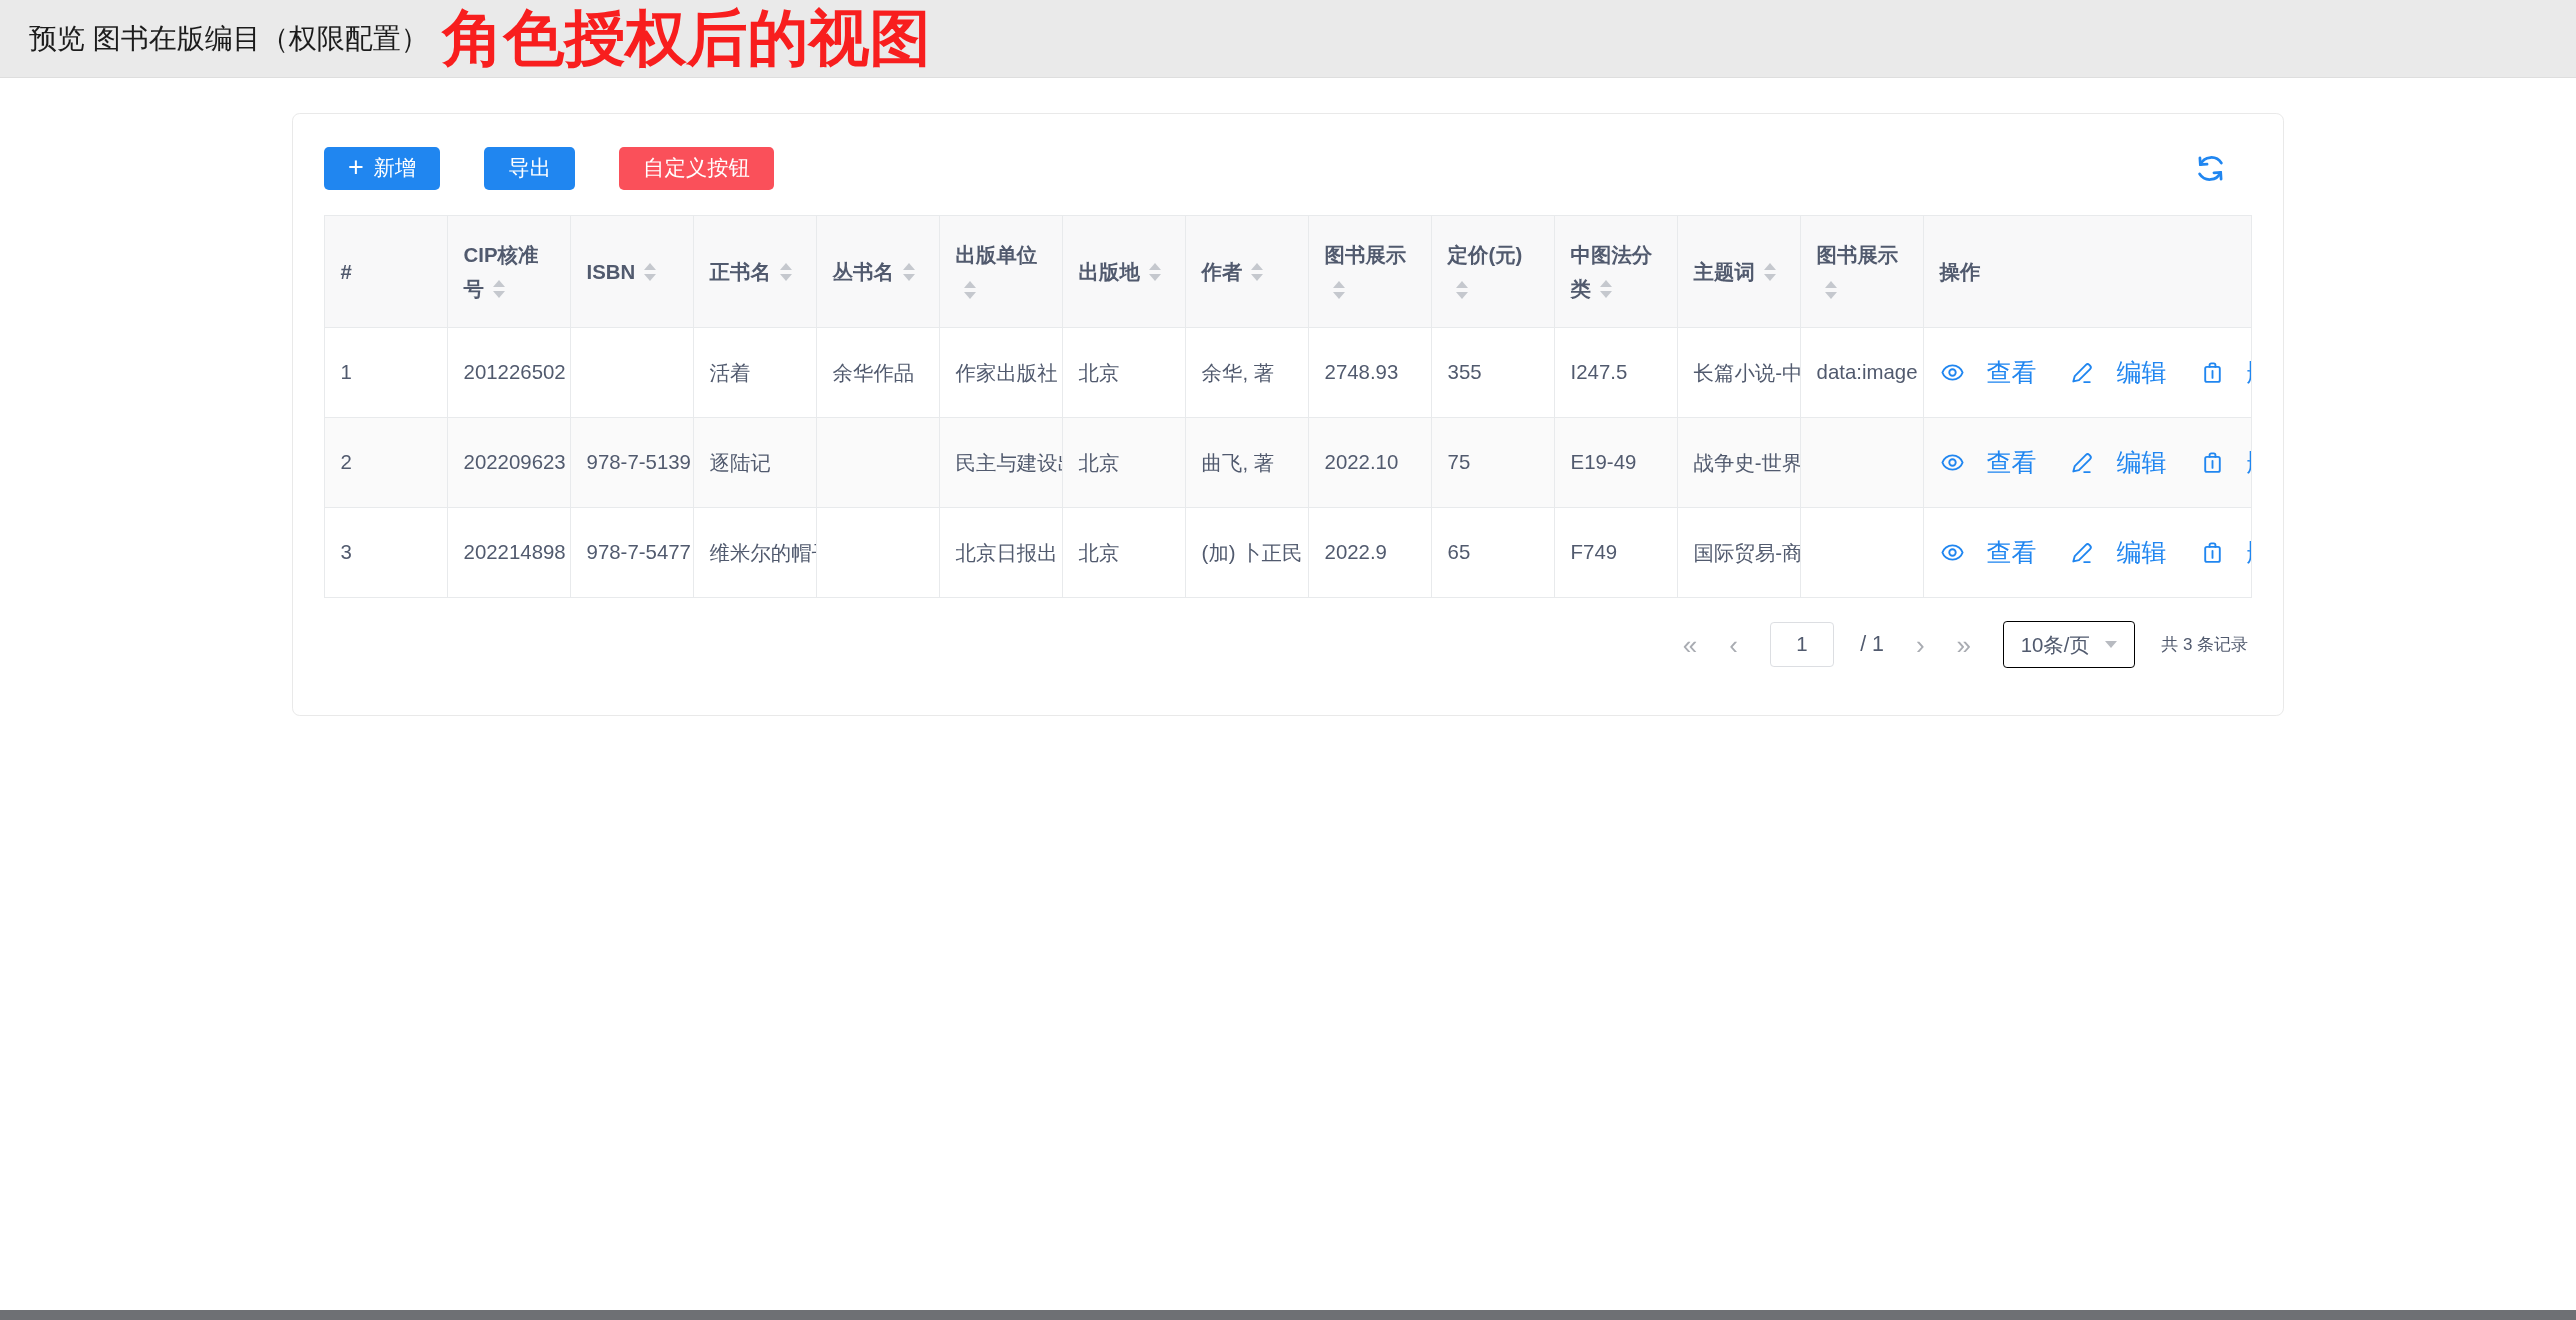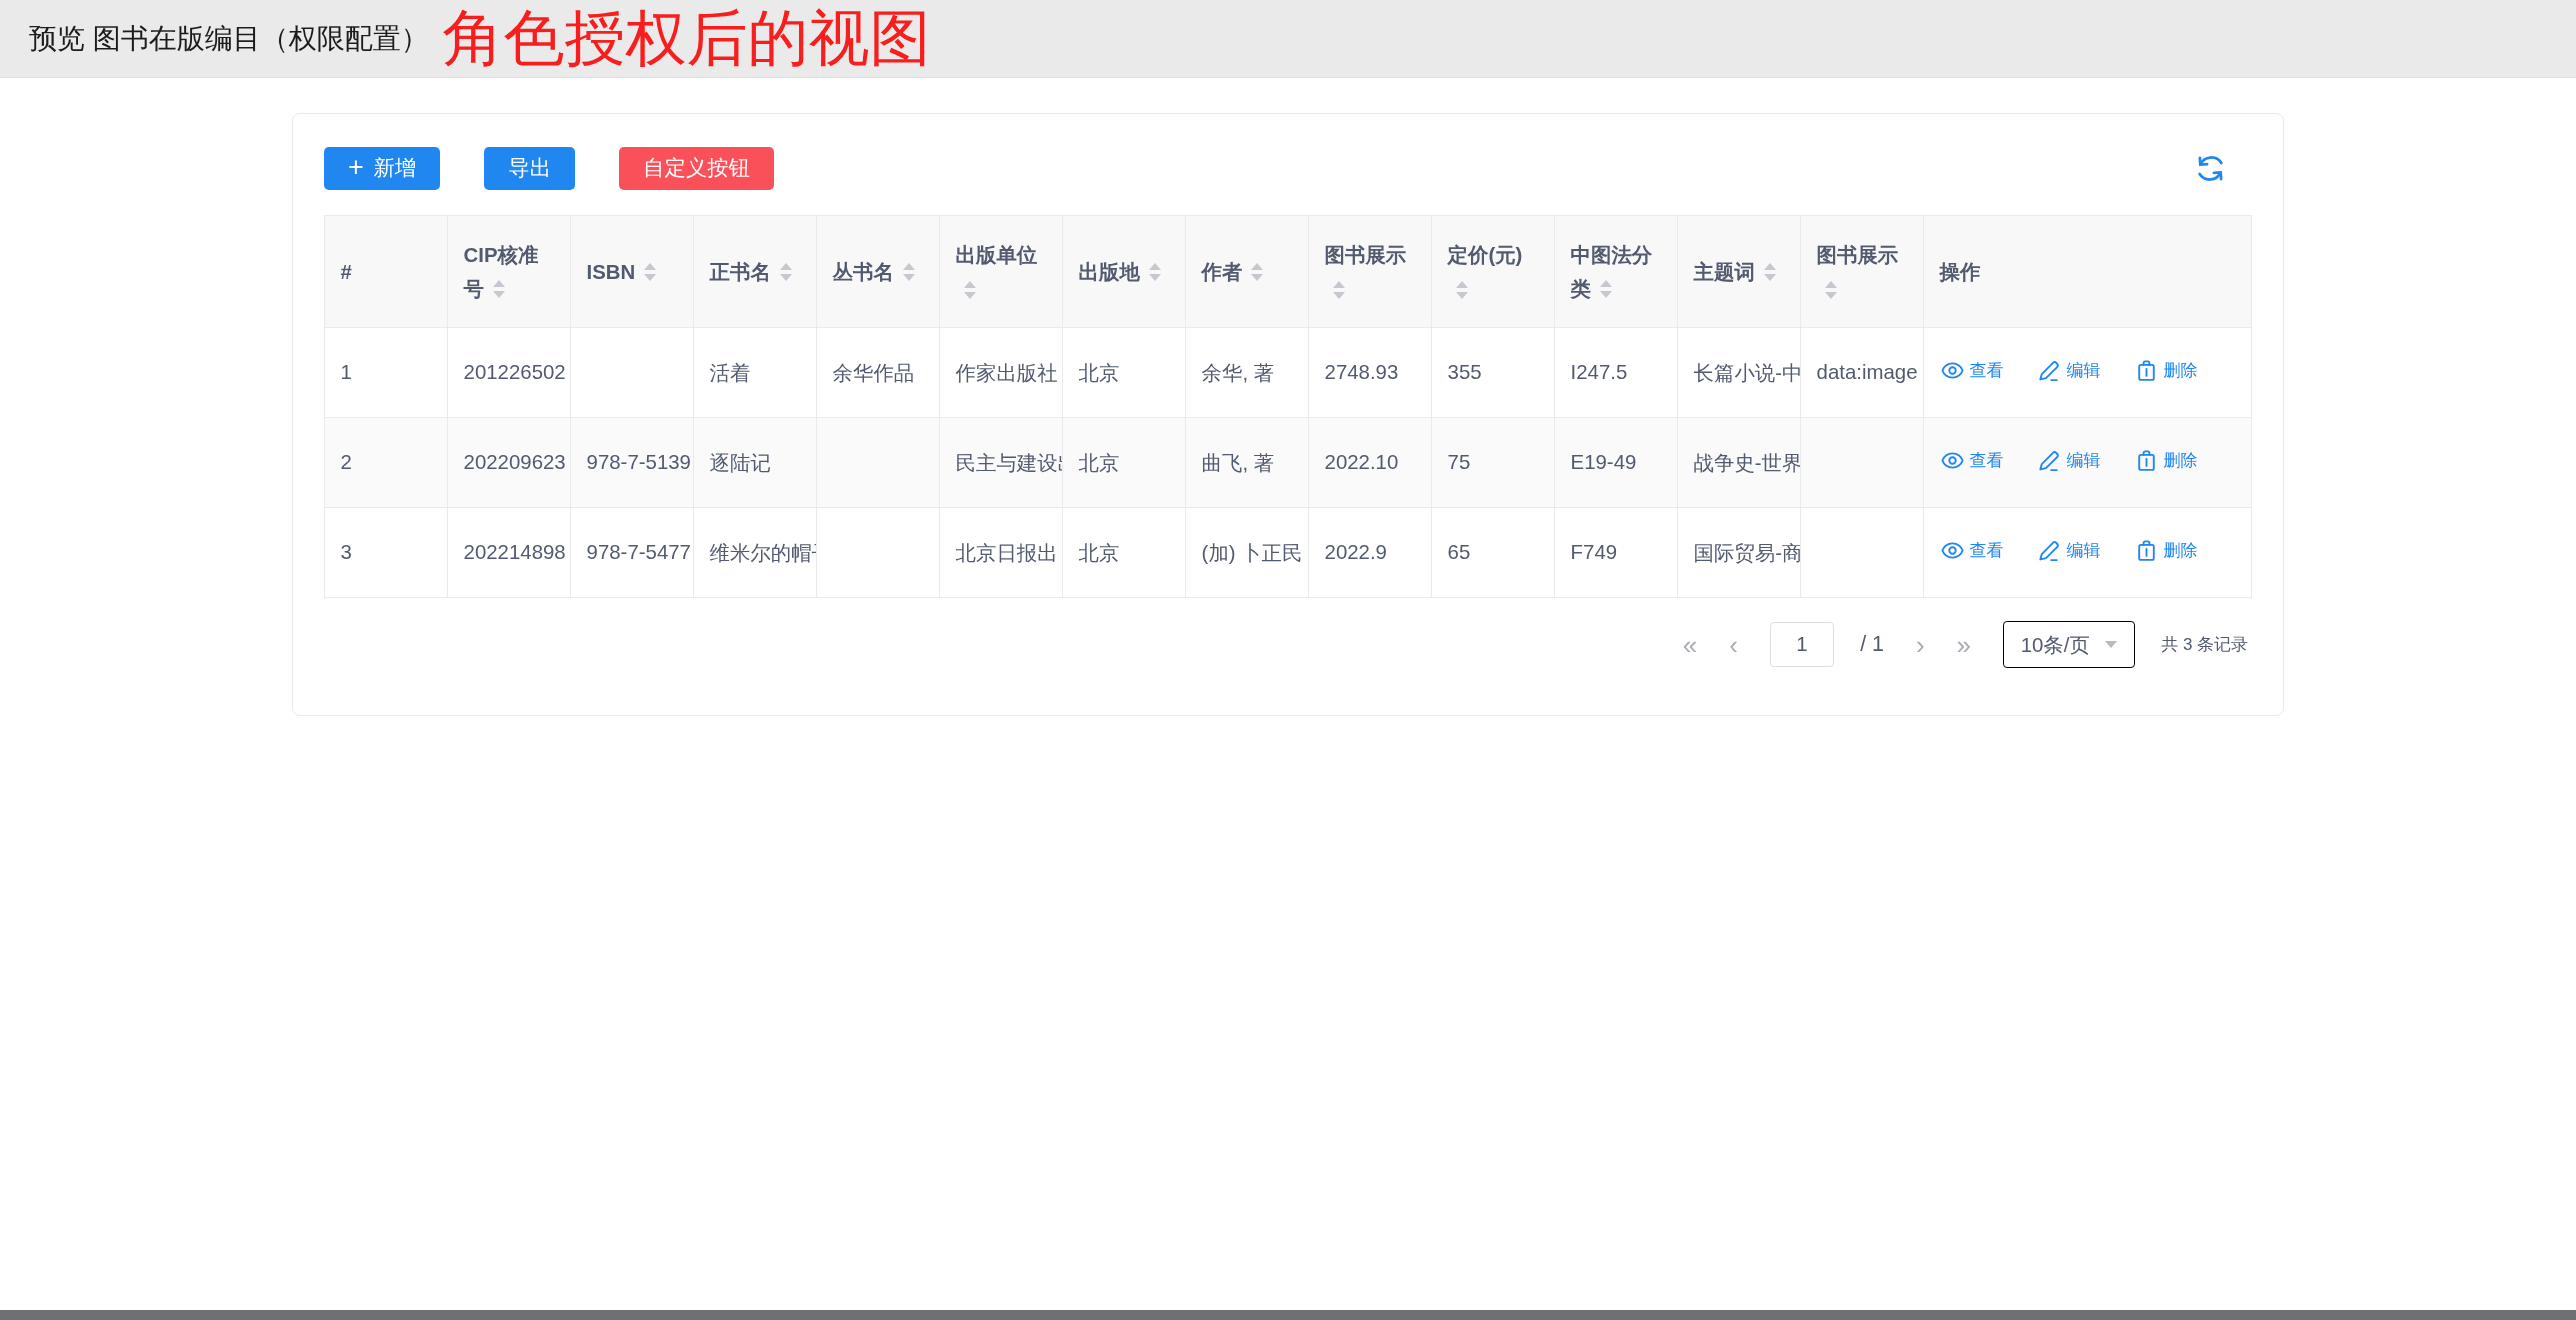--- a/index.html
+++ b/index.html
@@ -14,21 +14,21 @@
   body{
     font-family:"Liberation Sans","DejaVu Sans",sans-serif;
     background:#fff;color:var(--text);
   }
   .screen{position:relative;width:2576px;height:1320px;overflow:hidden;background:#fff}
 
   
   .topbar{height:78px;background:#eaeaea;border-bottom:1px solid #dedede;
     display:flex;align-items:center;padding-left:29px;white-space:nowrap}
   .page-title{font-size:28px;color:#1c1c1c;font-weight:500}
-  .annotation{font-size:61px;line-height:1;color:var(--annotation);margin-left:13.6px;font-weight:400}
+  .annotation{font-size:61px;line-height:1;color:var(--annotation);margin-left:13.6px;font-weight:700}
 
   
   .content{width:100%}
   .card{width:1992px;margin:35px auto 0;background:#fff;border:1px solid #e9e9e9;
     border-radius:7.8px;padding:33px 31px 47px}
 
   
   .toolbar{display:flex;align-items:center;margin-bottom:25px}
   .btn{height:43px;padding:0 24px;border:none;border-radius:4.9px;color:#fff;font-size:21.4px;
     display:inline-flex;align-items:center;cursor:pointer;font-family:inherit;line-height:1}
@@ -50,22 +50,22 @@
   tbody tr:nth-child(even) td{background:#fafafa}
   .cell-clip{white-space:nowrap;overflow:hidden}
   .th-label{display:inline;vertical-align:middle}
   .sort-caret{display:inline-flex;flex-direction:column;gap:3.9px;margin-left:8.8px;vertical-align:middle}
   .sort-caret i{display:block;width:0;height:0;border-left:6.8px solid transparent;border-right:6.8px solid transparent}
   .sort-caret .up{border-bottom:7.8px solid #c5c8ce}
   .sort-caret .down{border-top:7.8px solid #c5c8ce}
 
   
   .actions-cell{white-space:nowrap;overflow:hidden}
-  .act-link{color:var(--primary);display:inline-flex;align-items:center;gap:5px;
-    margin-right:33px;cursor:pointer;font-size:17px;text-decoration:none}
+  .act-link{color:var(--primary);display:inline-flex;align-items:center;gap:22px;
+    margin-right:33px;cursor:pointer;font-size:25px;text-decoration:none}
   .act-link:last-child{margin-right:12px}
   .ic{width:25px;height:25px;fill:none;stroke:currentColor;stroke-width:1.8;
     stroke-linecap:round;stroke-linejoin:round;flex:0 0 auto}
 
   
   .pager-row{display:flex;align-items:center;justify-content:flex-end;margin-top:23.4px;
     gap:32px;font-size:21.4px;color:var(--text);padding-right:3.9px}
   .pg-nav{color:#a9acb2;font-size:26px;cursor:pointer;line-height:1;user-select:none}
   .pg-input{width:64px;height:45px;border:1px solid #dcdee2;border-radius:3.9px;text-align:center;
     font-size:20.4px;color:var(--text);font-family:inherit;outline:none;background:#fff}

